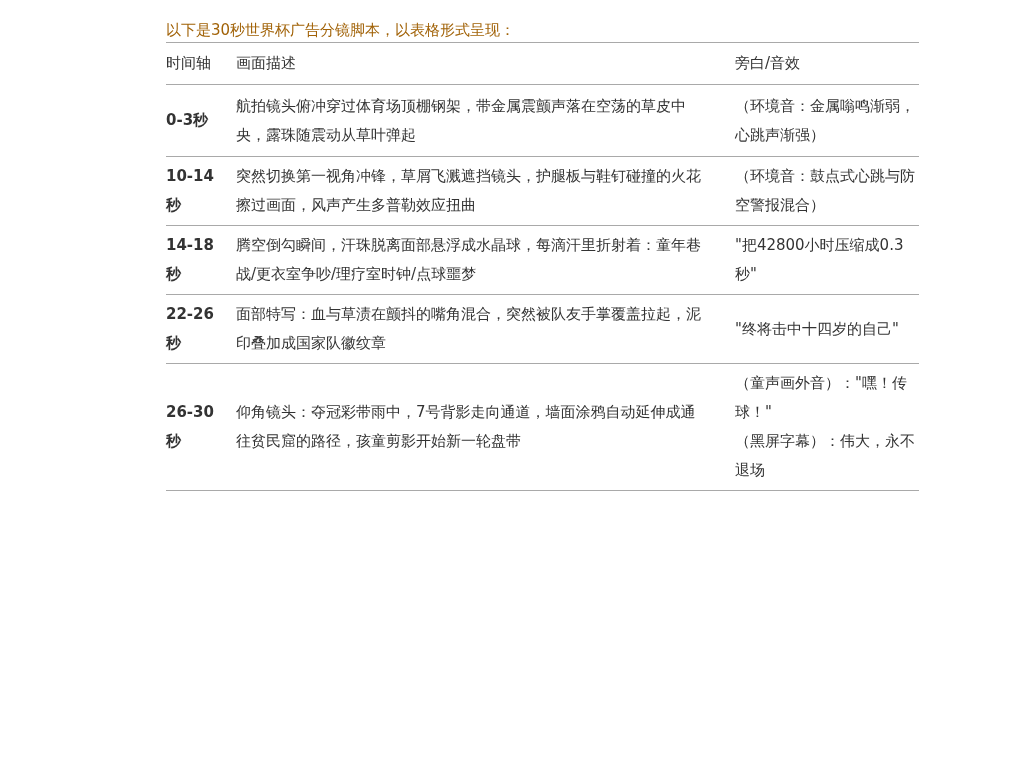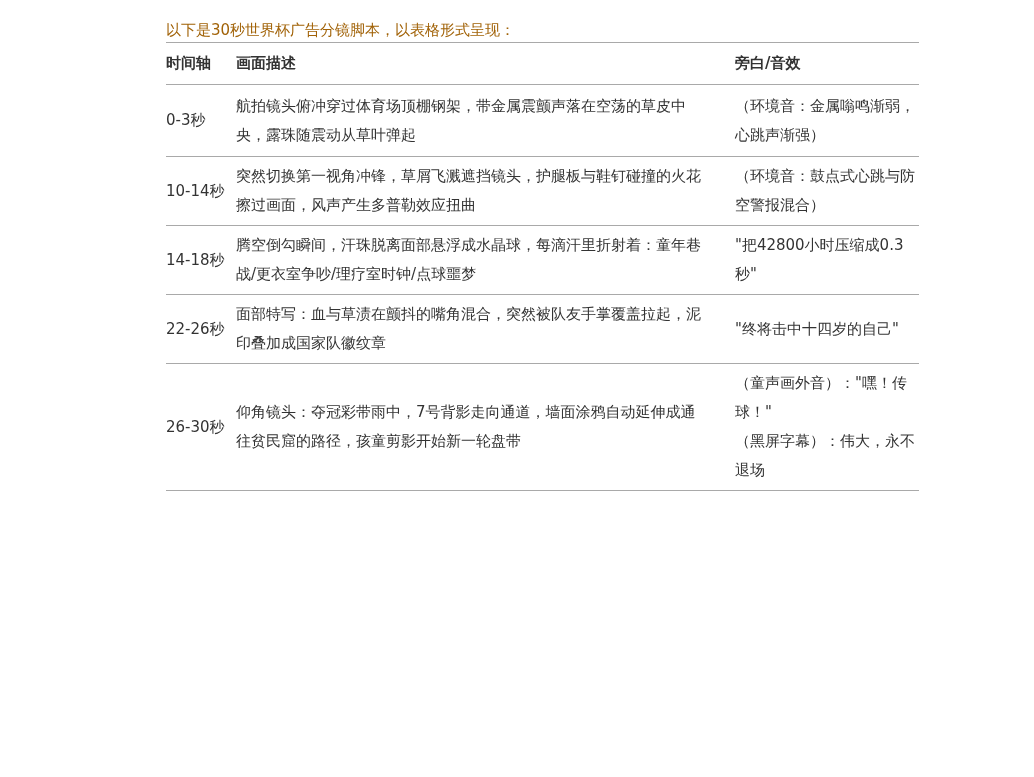--- a/index.html
+++ b/index.html
@@ -39,27 +39,28 @@
   table.script th, table.script td {
     border-top: 1px solid #a9a9a9;
     border-bottom: 1px solid #a9a9a9;
     text-align: left;
     vertical-align: middle;
     line-height: 29px;
     padding: 5px 0;
     word-break: break-all;
   }
   table.script th {
-    font-weight: bold;
+    font-weight: normal;
     color: #333333;
     padding-top: 6px;
     padding-bottom: 6px;
   }
   table.script td.time {
     padding-right: 8px;
+    font-weight: bold;
   }
   table.script td.desc {
     padding-right: 30px;
     margin-top: 6px;
   }
   table.script th.desc-h {
     padding-right: 30px;
   }
   .audio-line {
     display: block;

